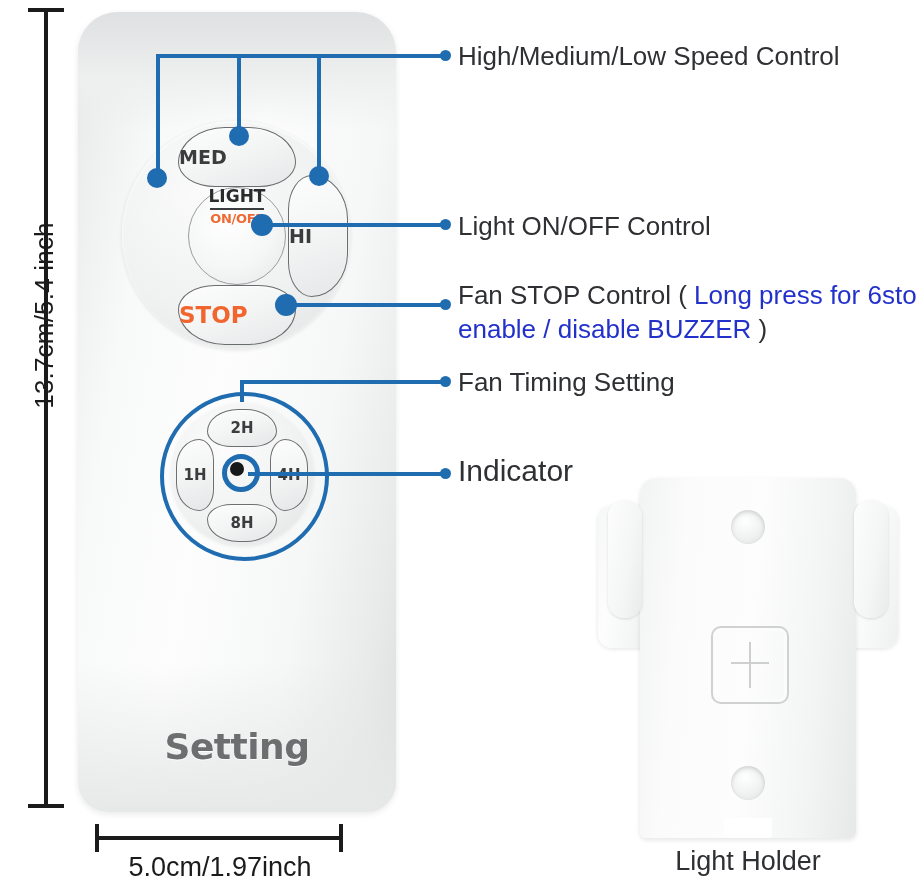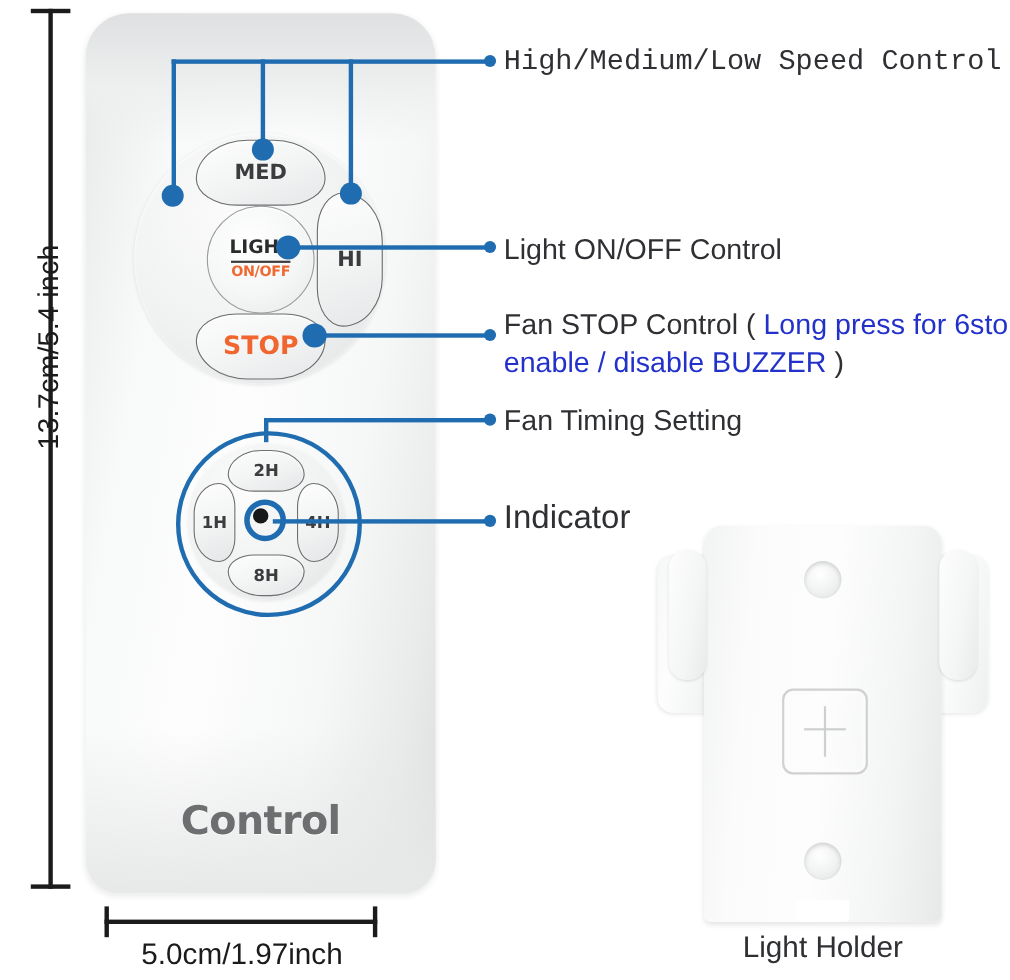--- a/index.html
+++ b/index.html
@@ -142,21 +142,21 @@
     background: radial-gradient(circle at 38% 32%, #fbfbfb 0%, #f0f1f1 55%, #e0e1e2 100%);
     box-shadow: inset 0 1px 3px rgba(255,255,255,0.9), 0 1px 4px rgba(0,0,0,0.10);
   }
   .seg {
     position: absolute;
     background: linear-gradient(160deg, #fdfdfd 0%, #f4f5f5 45%, #e6e7e8 100%);
     border: 1.6px solid #6b6c6e;
     box-shadow: inset 0 1px 2px rgba(255,255,255,0.95);
     display: flex;
     align-items: center;
-    justify-content: center;
+    justify-content: flex-start;
     font-family: "DejaVu Sans", sans-serif;
     font-weight: bold;
     font-size: 19px;
     color: #3b3c3e;
   }
   .seg-med {
     left: 62px; top: 12px;
     width: 116px; height: 58px;
     border-radius: 58px 58px 46px 46px / 44px 44px 30px 30px;
   }
@@ -418,21 +418,21 @@
   <div class="dim-v-label">13.7cm/5.4 inch</div>
 
   <div class="dim-h-line"></div>
   <div class="dim-h-cap left"></div>
   <div class="dim-h-cap right"></div>
   <div class="dim-h-label">5.0cm/1.97inch</div>
 
   <div class="remote">
     <div class="remote-top-shade"></div>
     <div class="remote-bottom-shade"></div>
-    <div class="brand">Control</div>
+    <div class="brand">Setting</div>
   </div>
 
   <div class="pad">
     <div class="pad-base"></div>
 
     <div class="seg seg-med">
       <span>MED</span>
     </div>
     <div class="seg seg-hi">
       <span>HI</span>
@@ -469,21 +469,21 @@
   </div>
 
   <div class="leader lh" style="left:156px; top:54px; width:290px;"></div>
   <div class="leader lv" style="left:156px; top:54px; height:124px;"></div>
   <div class="leader lv" style="left:237px; top:54px; height:82px;"></div>
   <div class="leader lv" style="left:317px; top:54px; height:122px;"></div>
   <div class="node node-md" style="left:147px; top:168px;"></div>
   <div class="node node-md" style="left:229px; top:126px;"></div>
   <div class="node node-md" style="left:309px; top:166px;"></div>
   <div class="node node-sm" style="left:440px; top:50px;"></div>
-  <div class="callout" style="left:458px; top:40px;font-family:Liberation Mono, monospace;">High/Medium/Low Speed Control</div>
+  <div class="callout" style="left:458px; top:40px;">High/Medium/Low Speed Control</div>
 
   <div class="leader lh" style="left:262px; top:223px; width:184px;"></div>
   <div class="node node-lg" style="left:251px; top:214px;"></div>
   <div class="node node-sm" style="left:440px; top:219px;"></div>
   <div class="callout" style="left:458px; top:210px;">Light ON/OFF Control</div>
 
   <div class="leader lh" style="left:286px; top:303px; width:160px;"></div>
   <div class="node node-lg" style="left:275px; top:294px;"></div>
   <div class="node node-sm" style="left:440px; top:299px;"></div>
   <div class="callout wrap" style="left:458px; top:278px; width:462px; line-height:1.32;"><span>Fan STOP Control ( </span><span class="blue">Long press for 6s</span><span class="blue">to enable / disable BUZZER</span><span> )</span></div>

